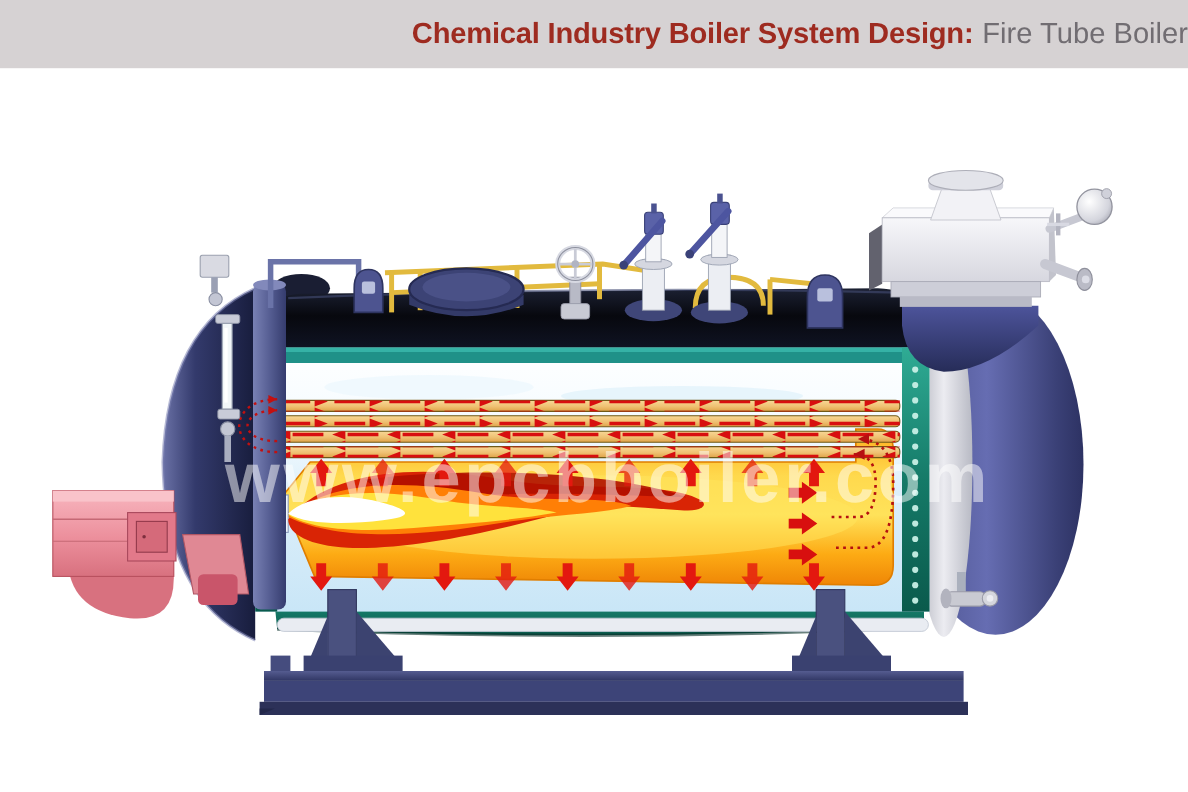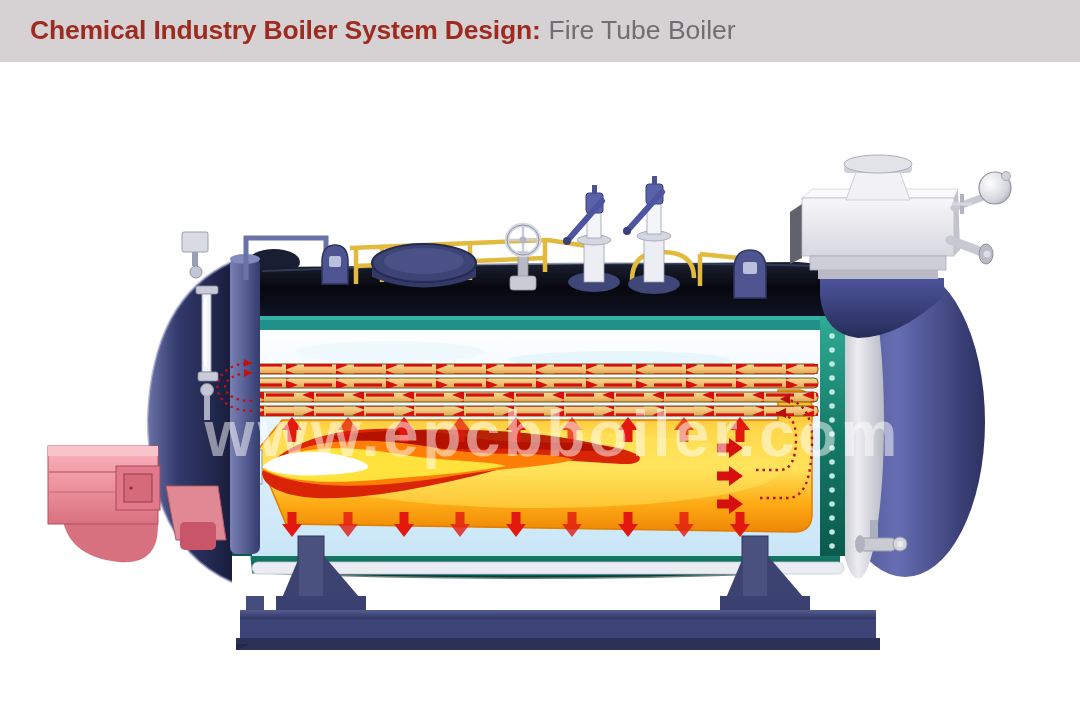--- a/index.html
+++ b/index.html
@@ -1,20 +1,20 @@
 <!DOCTYPE html>
 <html><head>
 <meta charset="utf-8">
 <style>
   html,body{margin:0;padding:0;background:#ffffff;}
   .page{position:relative;width:1080px;height:720px;background:#ffffff;overflow:hidden;
         font-family:"Liberation Sans", sans-serif;}
   .figure-svg{position:absolute;left:0;top:0;width:1080px;height:720px;display:block;}
   .header{position:absolute;left:0;top:0;width:1080px;height:62px;background:#d6d2d3;
-          display:flex;align-items:center;box-sizing:border-box;padding:0 0 2px 30px;z-index:5;}
+          display:flex;align-items:center;box-sizing:border-box;padding:0 0 2px 30px;z-index:5;justify-content:flex-end;}
   .title-em{color:#9e2b20;font-weight:bold;font-size:26.5px;letter-spacing:-0.2px;white-space:pre;}
   .title-reg{color:#716d72;font-weight:normal;font-size:26.5px;margin-left:8px;white-space:pre;}
 </style>
 </head>
 <body>
 
 <div class="page">
 
   <svg class="figure-svg" viewBox="0 0 1080 720">
     <defs>

